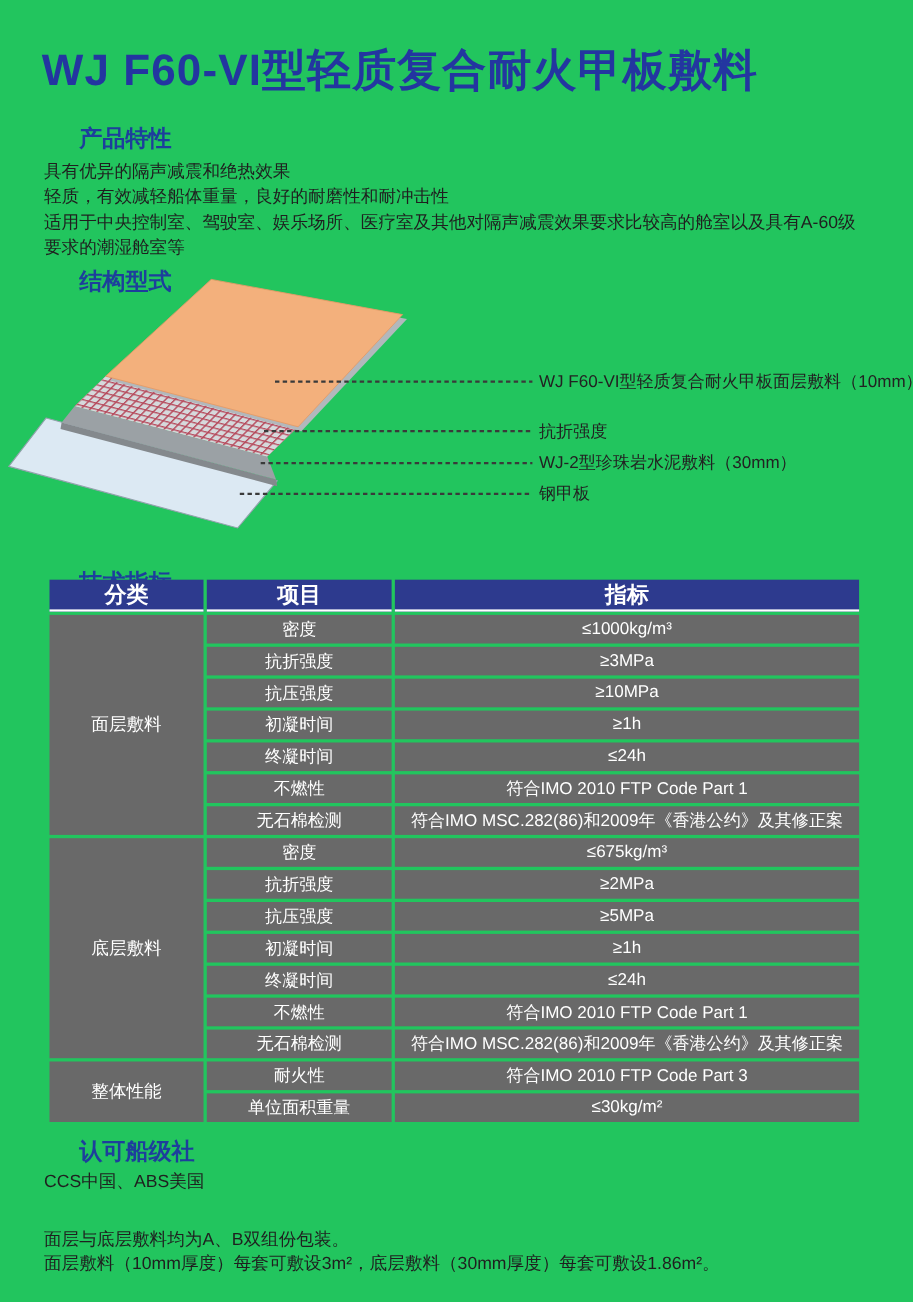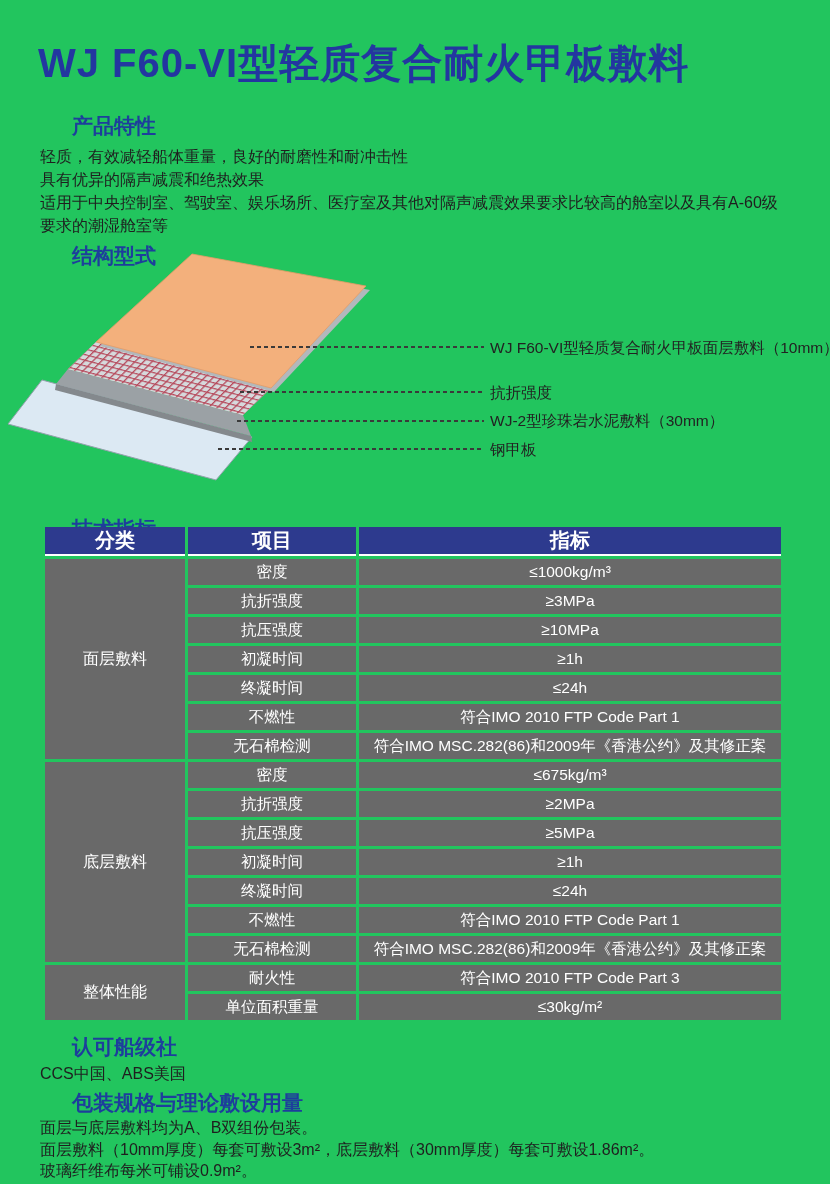--- a/index.html
+++ b/index.html
@@ -54,22 +54,22 @@
 </style>
 </head>
 <body>
 
 <div id="page">
 
   <div id="doc-title" class="abs">WJ F60-VI型轻质复合耐火甲板敷料</div>
 
   <div class="abs sec-heading" style="left:40px; top:112px;">产品特性</div>
   <div class="abs body-text" style="left:40px; top:145px;">
+    <div class="feature-line">具有优异的隔声减震和绝热效果</div>
     <div class="feature-line">轻质，有效减轻船体重量，良好的耐磨性和耐冲击性</div>
-    <div class="feature-line">具有优异的隔声减震和绝热效果</div>
     <div class="feature-line">适用于中央控制室、驾驶室、娱乐场所、医疗室及其他对隔声减震效果要求比较高的舱室以及具有A-60级</div>
     <div class="feature-line">要求的潮湿舱室等</div>
   </div>
 
   <div class="abs sec-heading" style="left:40px; top:242px;">结构型式</div>
 
   <svg class="abs" style="left:0; top:250px;" width="830" height="240" viewBox="0 250 830 240">
     <defs>
       <pattern id="meshGrid" width="7" height="7" patternUnits="userSpaceOnUse" patternTransform="matrix(0.967,0.254,-0.636,0.636,0,0)">
         <rect width="7" height="7" fill="#d6d9dc"></rect>
@@ -185,20 +185,18 @@
             <td>单位面积重量</td>
             <td>≤30kg/m²</td>
           </tr>
         </tbody>
     </table>
   </div>
 
   <div class="abs sec-heading" style="left:40px; top:1033px;">认可船级社</div>
   <div class="abs body-text" style="left:40px; top:1064px;">CCS中国、ABS美国</div>
 
-  <div class="abs sec-heading" style="left:40px; top:1089px;">包装规格与理论敷设用量</div>
   <div class="abs body-text" style="left:40px; top:1117px;">
     <div class="pkg-line">面层与底层敷料均为A、B双组份包装。</div>
     <div class="pkg-line">面层敷料（10mm厚度）每套可敷设3m²，底层敷料（30mm厚度）每套可敷设1.86m²。</div>
-    <div class="pkg-line">玻璃纤维布每米可铺设0.9m²。</div>
   </div>
 
 </div>
 
 </body></html>

